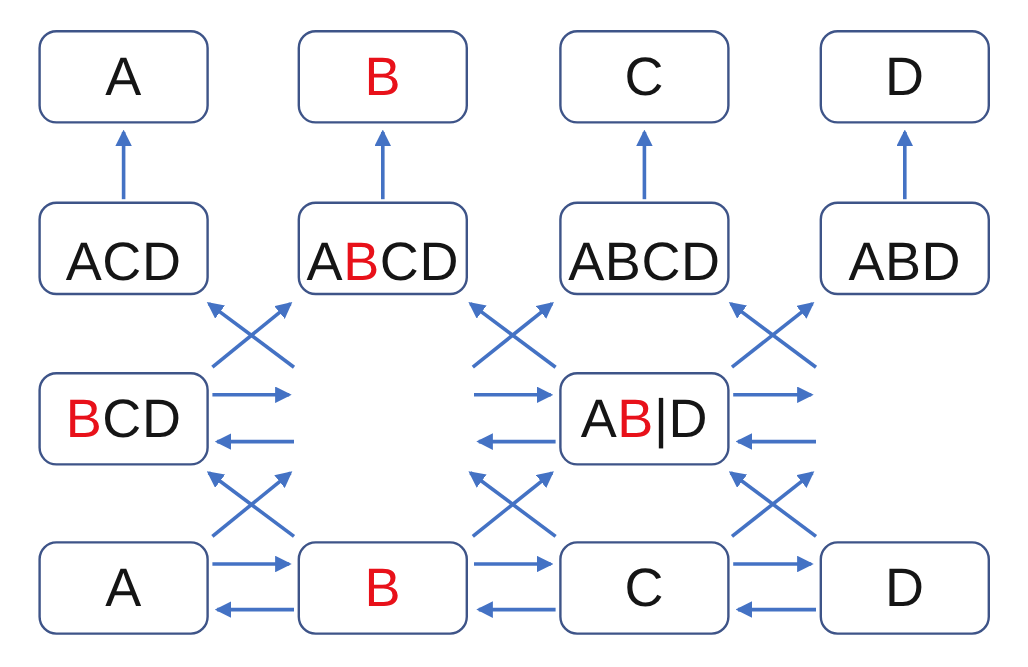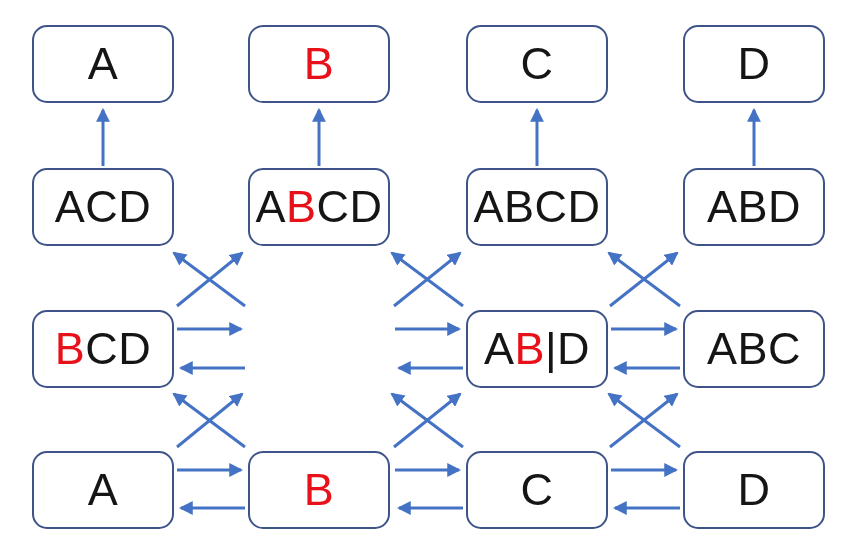--- a/index.html
+++ b/index.html
@@ -47,21 +47,21 @@
     white-space: pre;
   }
   .node .red {
     color: var(--red, #e8111a);
   }
   .c1 { left: 32px; }
   .c2 { left: 248px; }
   .c3 { left: 466px; }
   .c4 { left: 683px; }
   .r1 { top: 25px; }
-  .r2 { top: 168px; }
+  .r2 { top: 168px; align-items: flex-end; }
   .r3 { top: 310px; }
   .r4 { top: 451px; }
 </style>
 </head>
 <body>
 
 <div class="stage">
 
   <svg class="arrow-layer" viewBox="0 0 857 556" xmlns="http://www.w3.org/2000/svg">
     <defs>
@@ -109,20 +109,19 @@
   <div class="node r1 c3"><span>C</span><span class="red"></span><span></span></div>
   <div class="node r1 c4"><span>D</span><span class="red"></span><span></span></div>
 
   <div class="node r2 c1"><span>ACD</span><span class="red"></span><span></span></div>
   <div class="node r2 c2"><span>A</span><span class="red">B</span><span>CD</span></div>
   <div class="node r2 c3"><span>ABCD</span><span class="red"></span><span></span></div>
   <div class="node r2 c4"><span>ABD</span><span class="red"></span><span></span></div>
 
   <div class="node r3 c1"><span></span><span class="red">B</span><span>CD</span></div>
   <div class="node r3 c3"><span>A</span><span class="red">B</span><span>|D</span></div>
-  <div class="node r3 c4"><span>ABC</span><span class="red"></span><span></span></div>
 
   <div class="node r4 c1"><span>A</span><span class="red"></span><span></span></div>
   <div class="node r4 c2"><span></span><span class="red">B</span><span></span></div>
   <div class="node r4 c3"><span>C</span><span class="red"></span><span></span></div>
   <div class="node r4 c4"><span>D</span><span class="red"></span><span></span></div>
 
 </div>
 
 </body></html>

